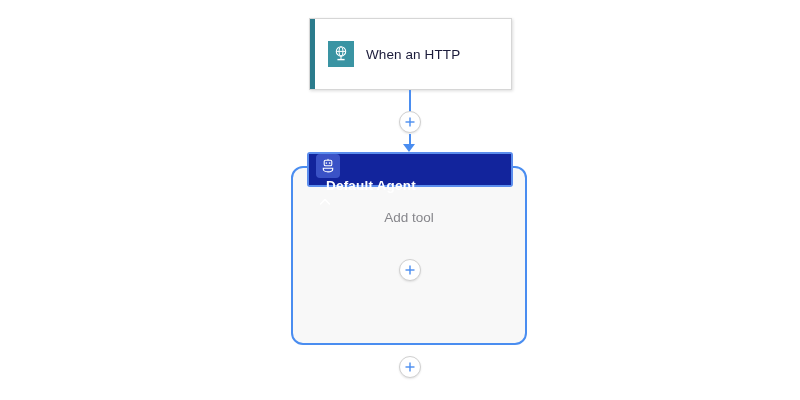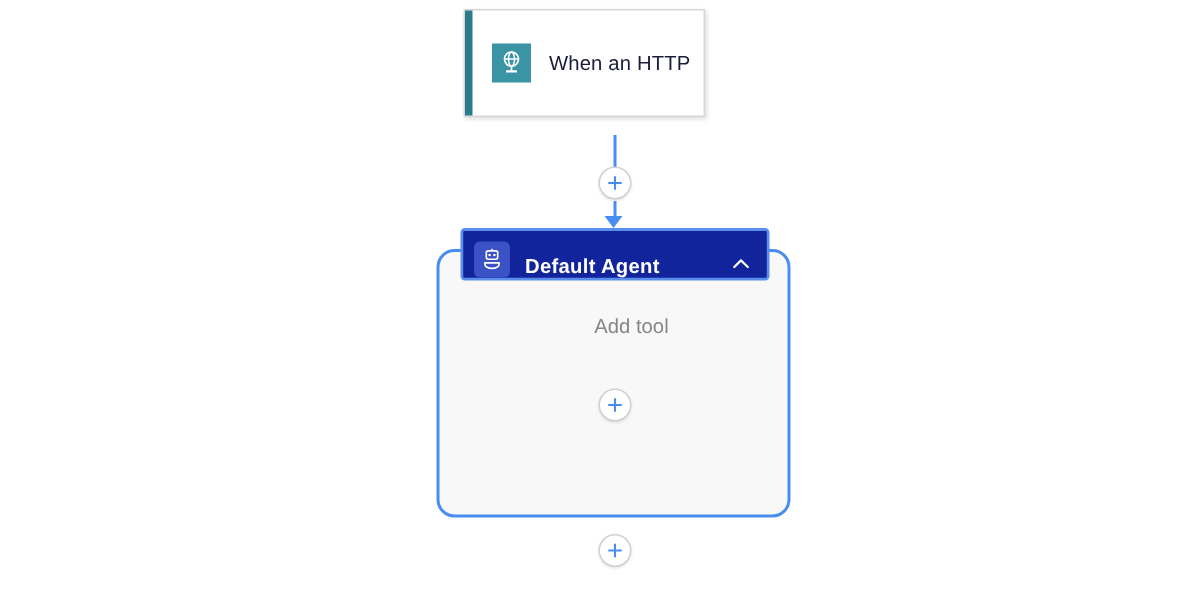--- a/index.html
+++ b/index.html
@@ -18,22 +18,22 @@
     position: relative;
     width: 800px;
     height: 400px;
     background: #ffffff;
   }
 
   
   #trigger-card {
     position: absolute;
     left: 309px;
-    top: 6px;
-    width: 161px;
+    top: 18px;
+    width: 203px;
     height: 72px;
     background: #ffffff;
     border: 1px solid #d6d6d6;
     box-shadow: 1px 1px 3px rgba(0,0,0,0.14);
     box-sizing: border-box;
     display: flex;
     align-items: center;
   }
   #trigger-accent {
     position: absolute;
@@ -109,21 +109,21 @@
     top: 166px;
     width: 236px;
     height: 179px;
     background: #f8f8f8;
     border: 2px solid #4a8df0;
     border-radius: 12px;
     box-sizing: border-box;
   }
   #add-tool-label {
     position: absolute;
-    left: 12px;
+    left: 0;
     top: 42px;
     width: 100%;
     text-align: center;
     font-size: 13.5px;
     color: #86868b;
   }
   #add-tool-plus {
     left: 399px;
     top: 259px;
   }
@@ -139,23 +139,24 @@
     border-radius: 3px;
     box-sizing: border-box;
     background: #12249c;
     cursor: pointer;
   }
   #agent-header {
     position: absolute;
     inset: 0;
     background: #12249c;
     display: flex;
-    align-items: flex-end;
+    align-items: flex-start;
     padding: 0 8px 0 7px;
     box-sizing: border-box;
+    flex-direction: column;
   }
   #agent-icon {
     width: 24px;
     height: 24px;
     background: #3a52c6;
     border-radius: 4px;
     display: flex;
     align-items: center;
     justify-content: center;
     flex: 0 0 auto;

